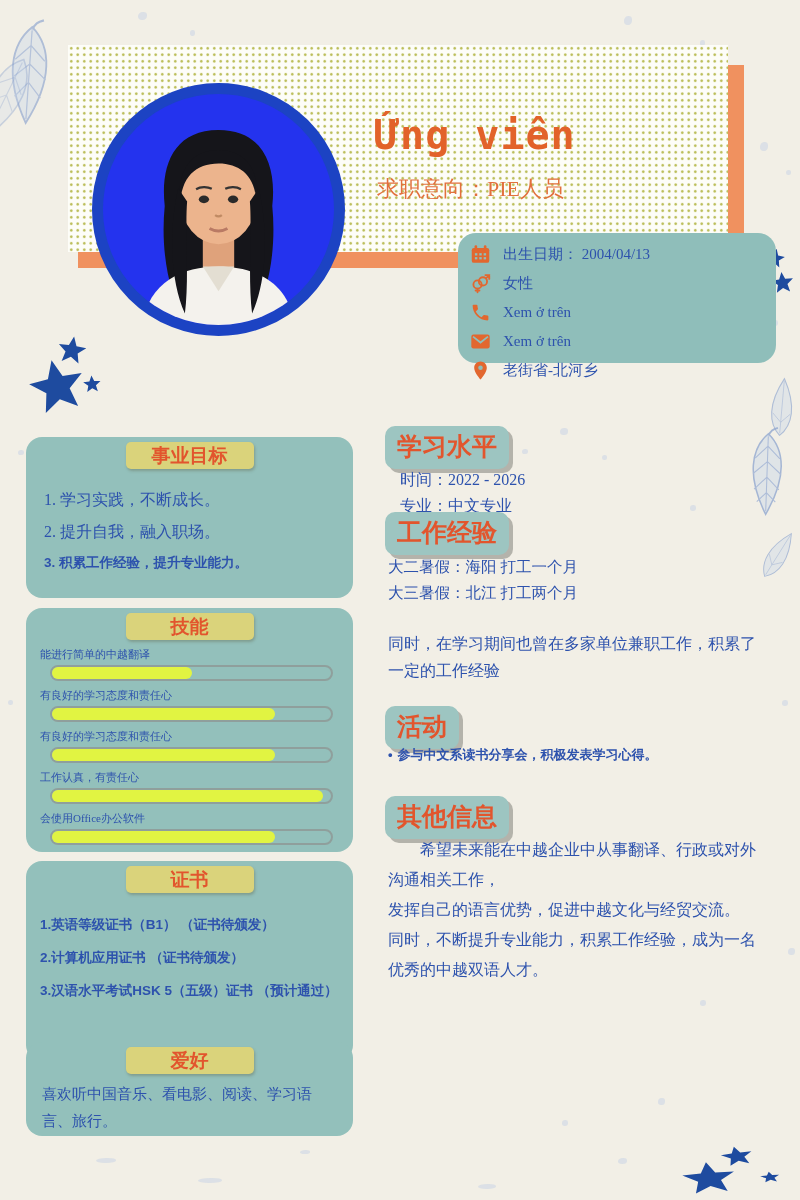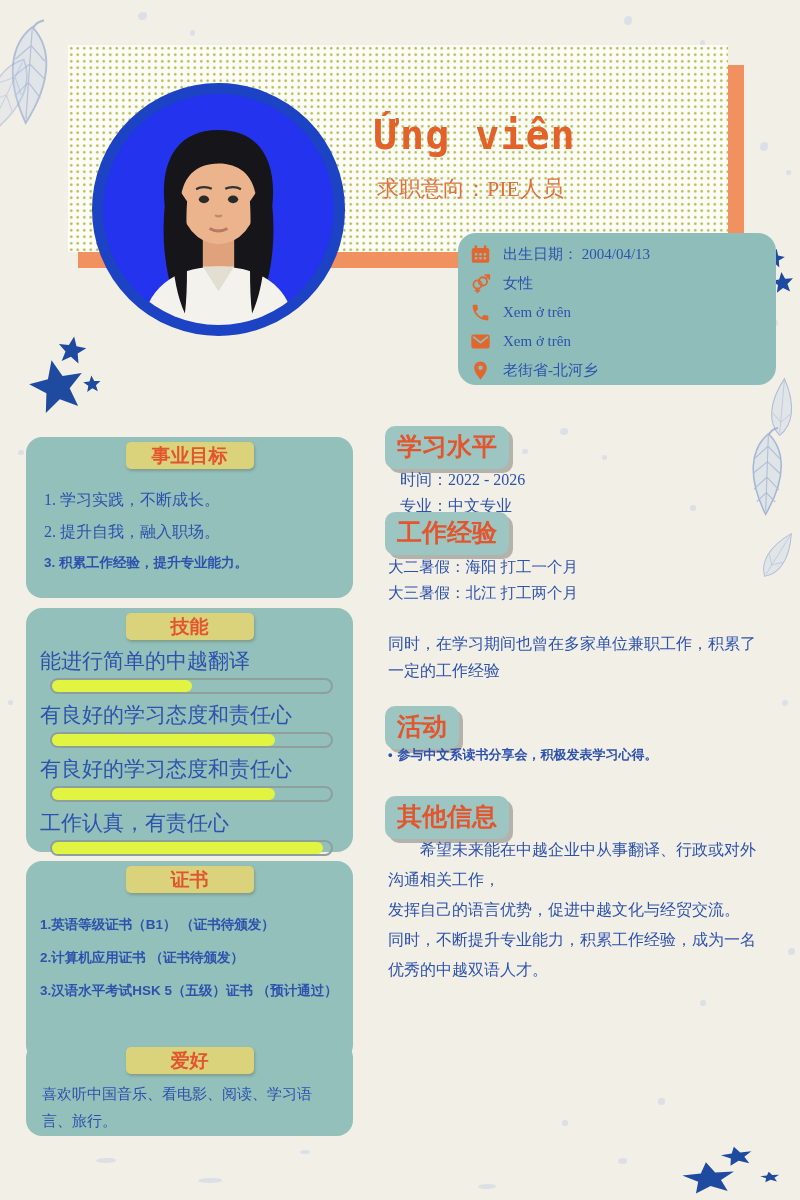--- a/index.html
+++ b/index.html
@@ -18,41 +18,41 @@
      background-image:radial-gradient(circle,#b9bc55 1.1px,rgba(0,0,0,0) 1.45px);
      background-size:6.5px 6.5px;}
   .photo-ring{position:absolute;left:92px;top:83px;width:231px;height:231px;border-radius:50%;
      background:#2433ee;border:11px solid #1c43c3;overflow:hidden;z-index:5;}
   .name{position:absolute;left:375px;top:112px;z-index:4;color:#e2622a;
      font-family:"DejaVu Sans Mono",monospace;font-weight:bold;font-size:40px;letter-spacing:1px;}
   .objective{position:absolute;left:377px;top:174px;z-index:4;color:#e2703d;
      font-family:"Liberation Serif",serif;font-size:22px;}
 
   
-  .info-box{position:absolute;left:458px;top:233px;width:318px;height:152px;background:#8fbeba;
+  .info-box{position:absolute;left:458px;top:233px;width:318px;height:130px;background:#8fbeba;
      border-radius:18px;z-index:6;padding:7px 0 0 12px;box-sizing:border-box;}
   .info-row{display:flex;align-items:center;height:29px;gap:12px;}
   .info-icon{width:21px;height:21px;flex:0 0 21px;}
   .info-text{color:#2d52ad;font-size:15px;font-family:"Liberation Serif",serif;white-space:nowrap;}
 
   
   .panel{position:absolute;left:26px;width:327px;background:#93c0bb;border-radius:16px;
      box-sizing:border-box;z-index:4;}
   .panel.career{top:437px;height:161px;}
   .panel.skills{top:608px;height:244px;}
   .panel.certs{top:861px;height:200px;}
   .panel.hobby{top:1042px;height:94px;}
   .badge{margin:5px auto 0;width:128px;height:27px;background:#dad37b;border-radius:5px;
      text-align:center;line-height:27px;color:#e2552d;font-weight:bold;font-size:19px;
      box-shadow:1px 2px 3px rgba(90,90,60,.35);}
   .career-list{padding:10px 16px 0 18px;}
   .career-item{color:#2d52ad;font-size:16px;margin-top:11px;font-family:"Liberation Serif",serif;}
   .career-item.alt{font-size:13.5px;font-weight:bold;font-family:"Liberation Sans",sans-serif;}
   .skill{margin:7px 0 0 12px;}
-  .skill-label{color:#2d52ad;font-size:21px;font-family:"Liberation Serif",serif;margin:0 0 3px 2px;white-space:nowrap;}
+  .skill-label{color:#2d52ad;font-size:11px;font-family:"Liberation Serif",serif;margin:0 0 3px 2px;white-space:nowrap;}
   .skill-track{margin-left:12px;width:279px;height:12px;border:2px solid #8f9f9c;border-radius:9px;}
   .skill-fill{height:12px;background:#e1f442;border-radius:9px;}
   .cert-list{padding:8px 10px 0 14px;}
   .cert-item{color:#2d52ad;font-size:13.5px;font-weight:bold;margin-top:15px;white-space:nowrap;}
   .hobby-text{padding:7px 14px 0 16px;color:#2d52ad;font-size:15px;line-height:27px;
      font-family:"Liberation Serif",serif;}
 
   
   .section-pill{position:absolute;z-index:4;background:#9dc5c1;border-radius:10px;
      padding:4px 12px 6px;color:#e2552d;font-weight:bold;font-size:25px;

